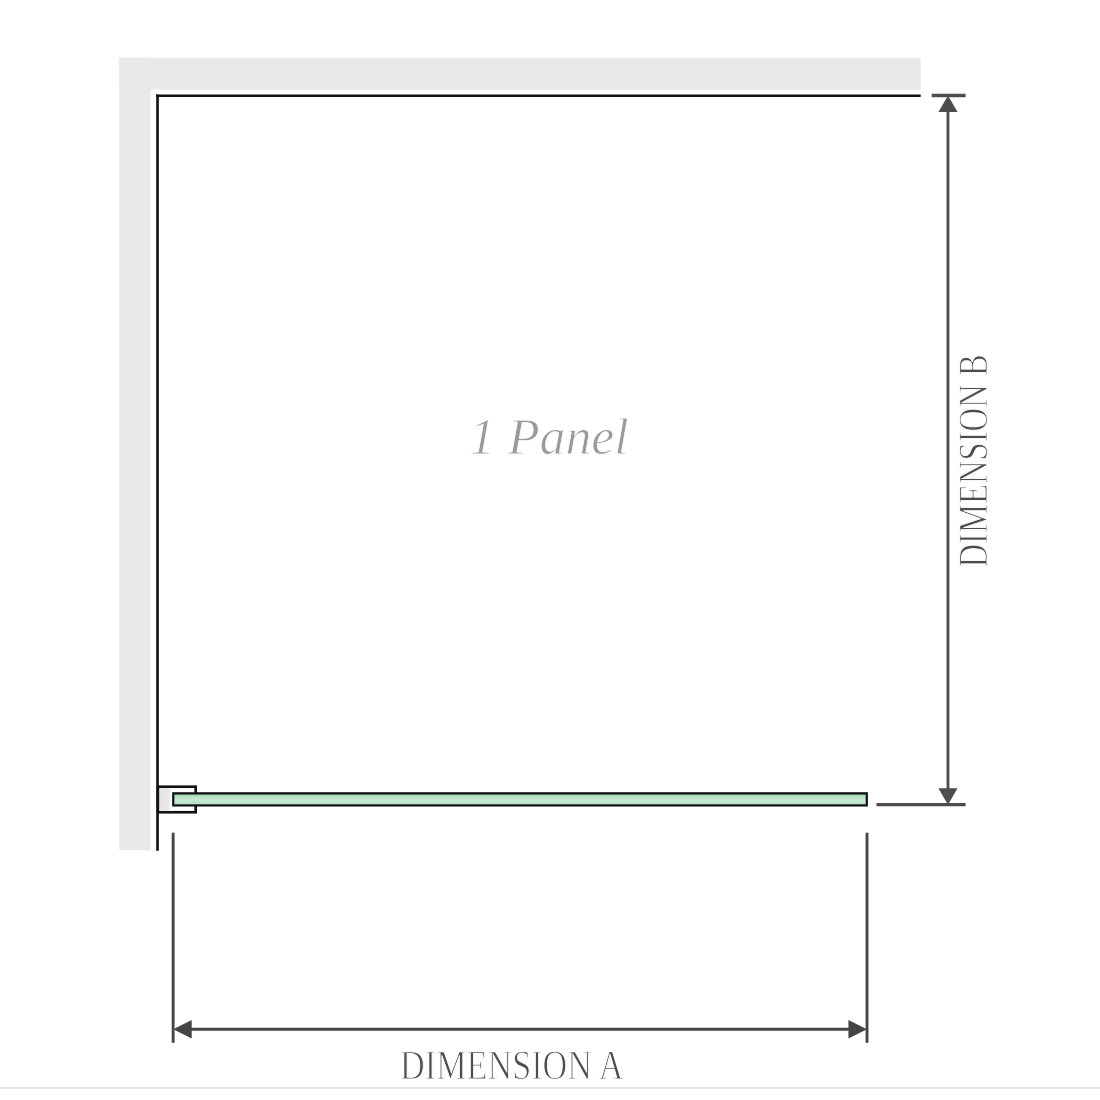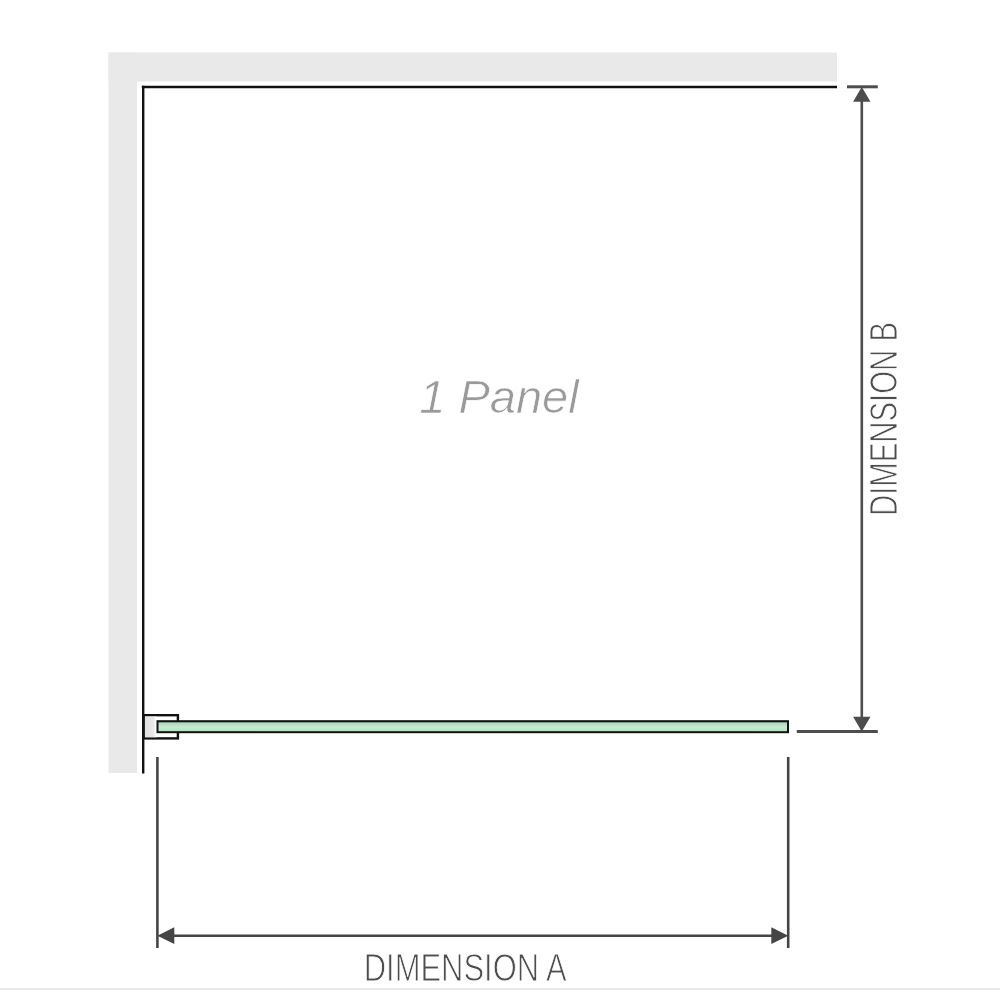--- a/index.html
+++ b/index.html
@@ -1,17 +1,17 @@
 <!DOCTYPE html>
 <html><head>
 <meta charset="utf-8">
 <style>
   html,body{margin:0;padding:0;background:#ffffff;}
   .stage{position:relative;width:1000px;height:1000px;overflow:hidden;
-         font-family:Liberation Sans, sans-serif;}
+         font-family:Liberation Serif, serif;}
 </style>
 </head>
 <body>
 <div class="stage">
 <svg width="1000" height="1000" viewBox="0 0 1000 1000" xmlns="http://www.w3.org/2000/svg">
   <defs>
     <linearGradient id="glassGrad" x1="0" y1="0" x2="0" y2="1">
       <stop offset="0" stop-color="#638f72"></stop>
       <stop offset="0.18" stop-color="#aadcb8"></stop>
       <stop offset="0.55" stop-color="#c9ead2"></stop>

